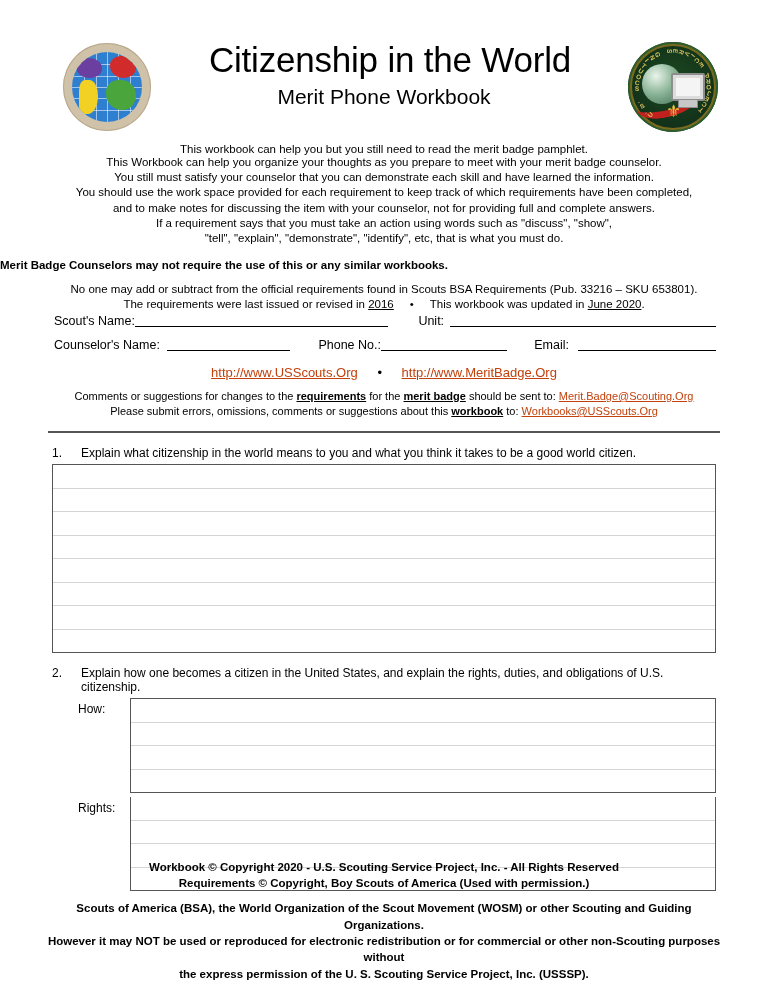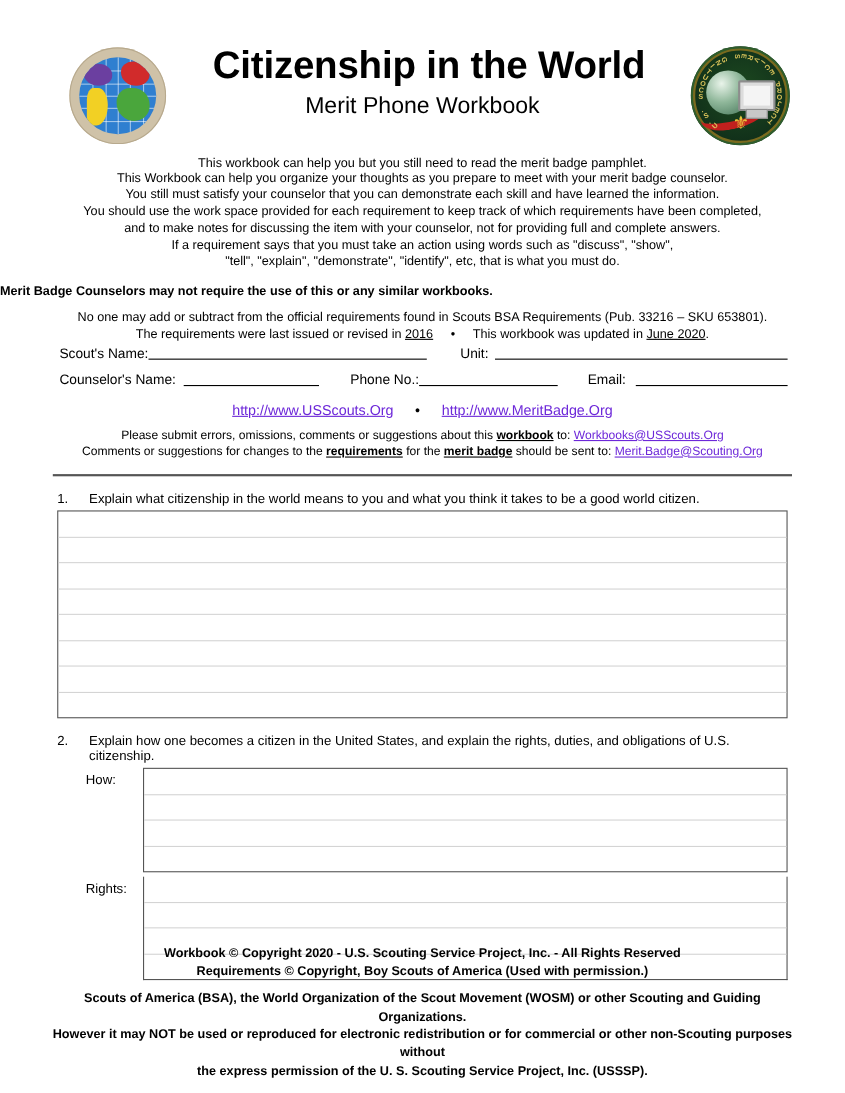--- a/index.html
+++ b/index.html
@@ -41,21 +41,21 @@
     top: 42px;
     width: 90px;
     height: 90px;
   }
   .title-block {
     text-align: center;
     padding-top: 42px;
   }
   .main-title {
     font-size: 35px;
-    font-weight: bold;
+    font-weight: normal;
     line-height: 1.05;
     letter-spacing: -0.2px;
     margin: 0;
     padding-left: 12px;
   }
   .sub-title {
     font-size: 21px;
     font-weight: normal;
     margin: 6px 0 0 0;
     line-height: 1.1;
@@ -106,21 +106,21 @@
   }
   .gap { flex: 0 0 auto; }
 
   
   .links-row {
     text-align: center;
     margin-top: 13px;
     font-size: 13px;
   }
   .links-row a, .small-links a {
-    color: #6d28d9;
+    color: #c2410c;
   }
   .bullet-sep {
     display: inline-block;
     padding: 0 16px;
     color: #000;
   }
   .small-links {
     text-align: center;
     font-size: 11px;
     margin-top: 9px;
@@ -417,22 +417,22 @@
     </div>
   </div>
 
   <div class="links-row">
     <a href="#">http://www.USScouts.Org</a>
     <span class="bullet-sep">•</span>
     <a href="#">http://www.MeritBadge.Org</a>
   </div>
 
   <div class="small-links">
+    <div><span>Comments or suggestions for changes to the </span><span class="ulbold">requirements</span><span> for the </span><span class="ulbold">merit badge</span><span> should be sent to: </span><a href="#">Merit.Badge@Scouting.Org</a></div>
     <div><span>Please submit errors, omissions, comments or suggestions about this </span><span class="ulbold">workbook</span><span> to: </span><a href="#">Workbooks@USScouts.Org</a></div>
-    <div><span>Comments or suggestions for changes to the </span><span class="ulbold">requirements</span><span> for the </span><span class="ulbold">merit badge</span><span> should be sent to: </span><a href="#">Merit.Badge@Scouting.Org</a></div>
   </div>
 
   <div class="divider"></div>
 
   <div class="req">
     <div class="req-head">
       <span class="req-num">1.</span>
       <span class="req-text">Explain what citizenship in the world means to you and what you think it takes to be a good world citizen.</span>
     </div>
     <div class="answer-box">

